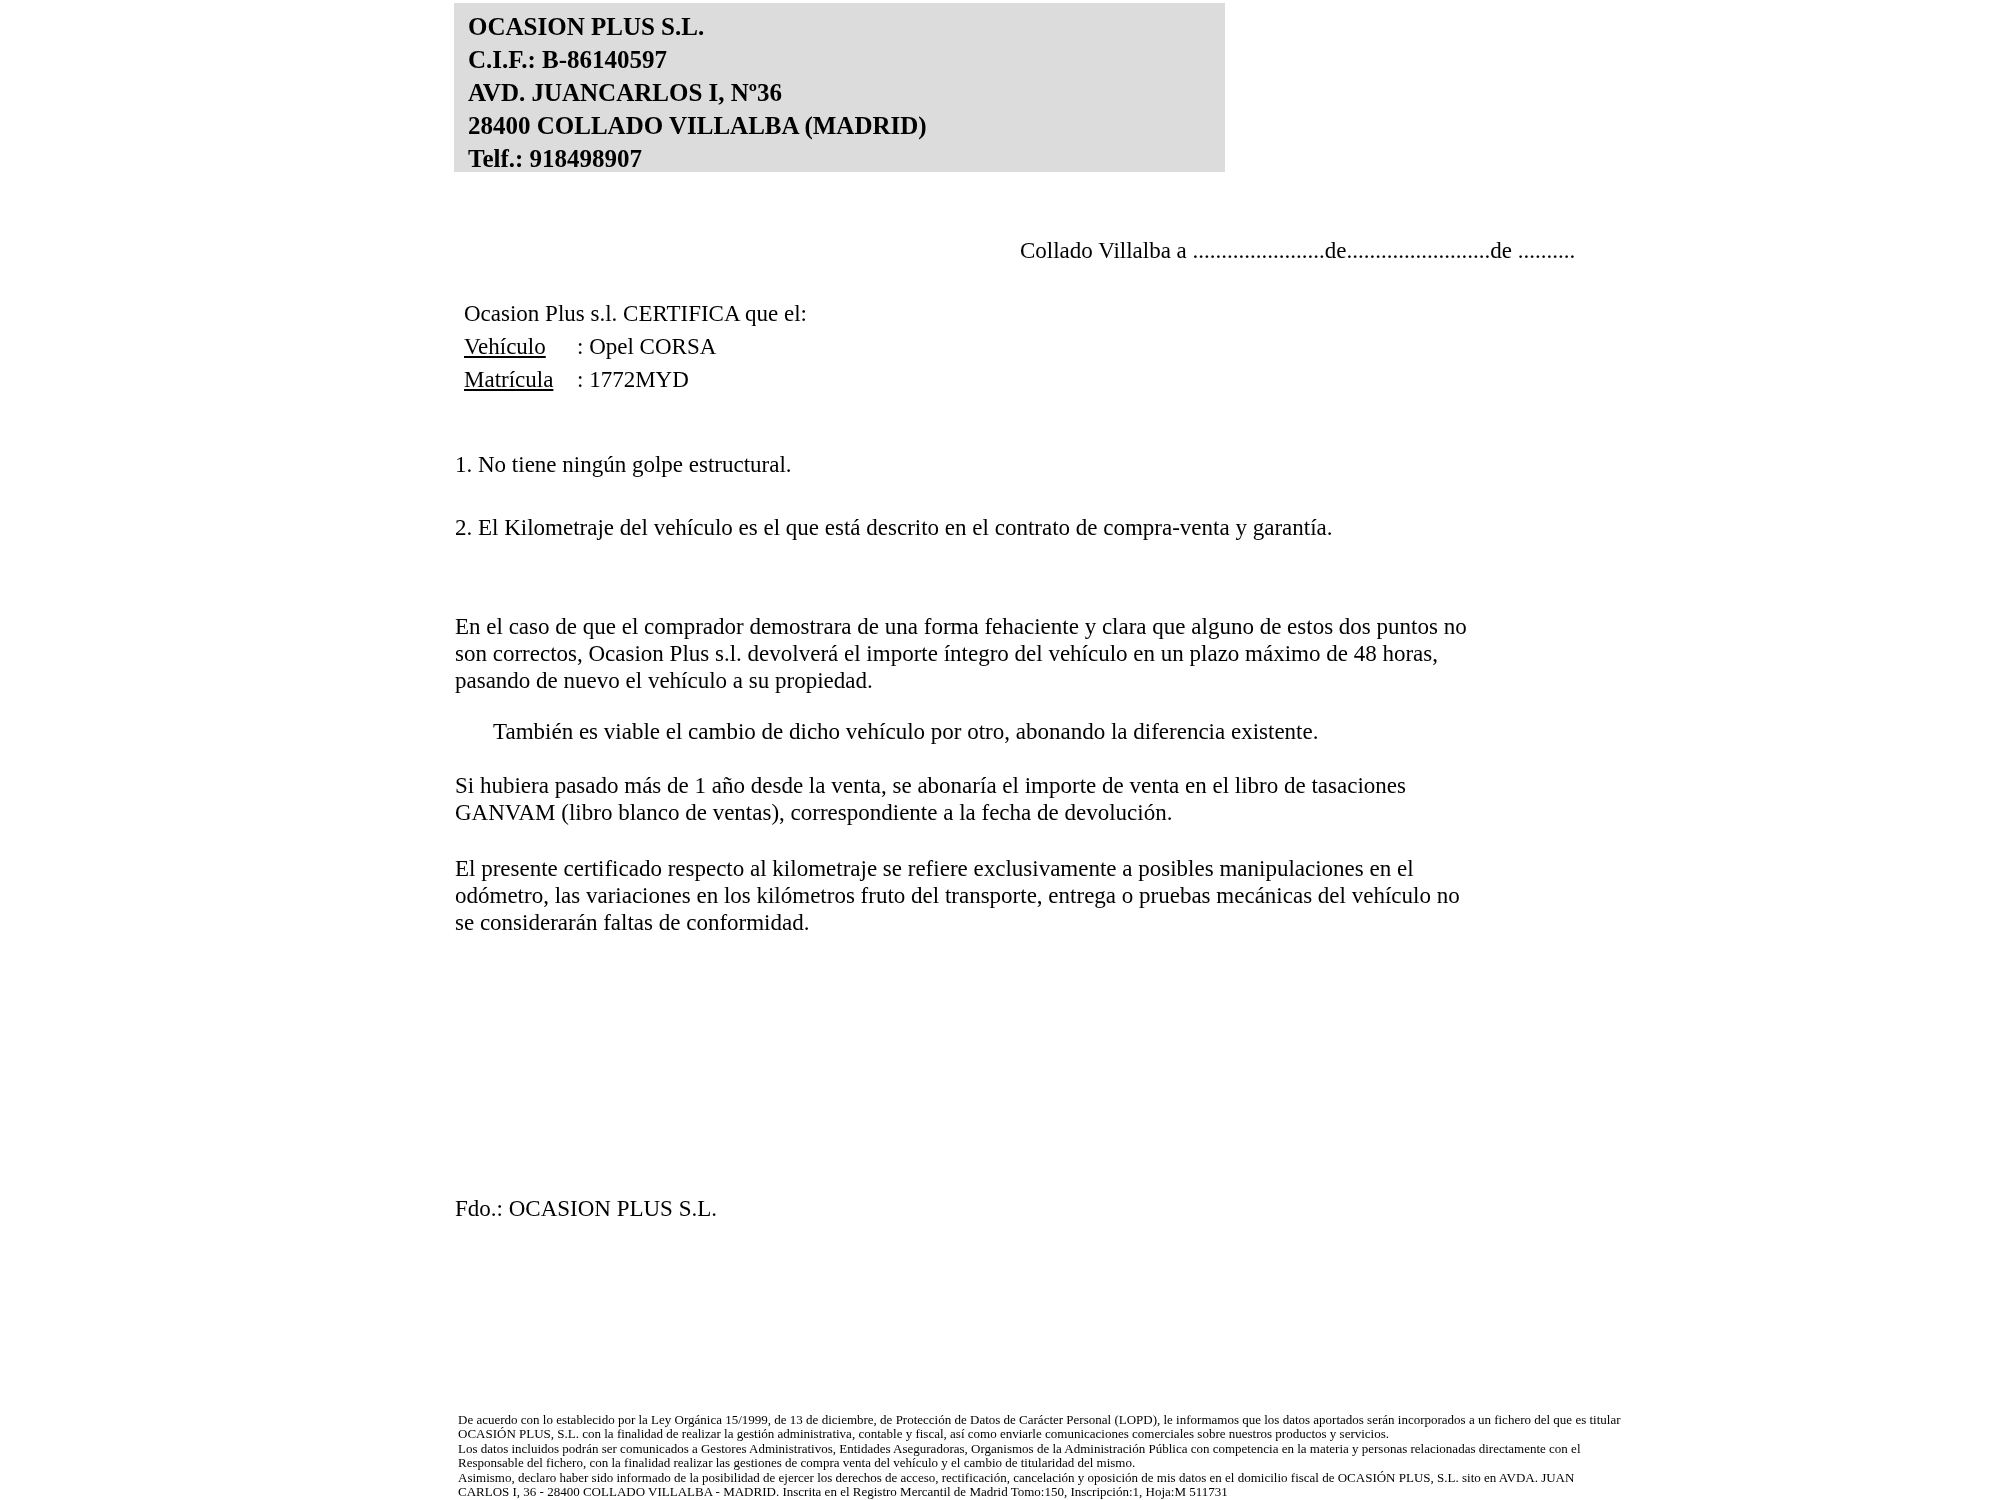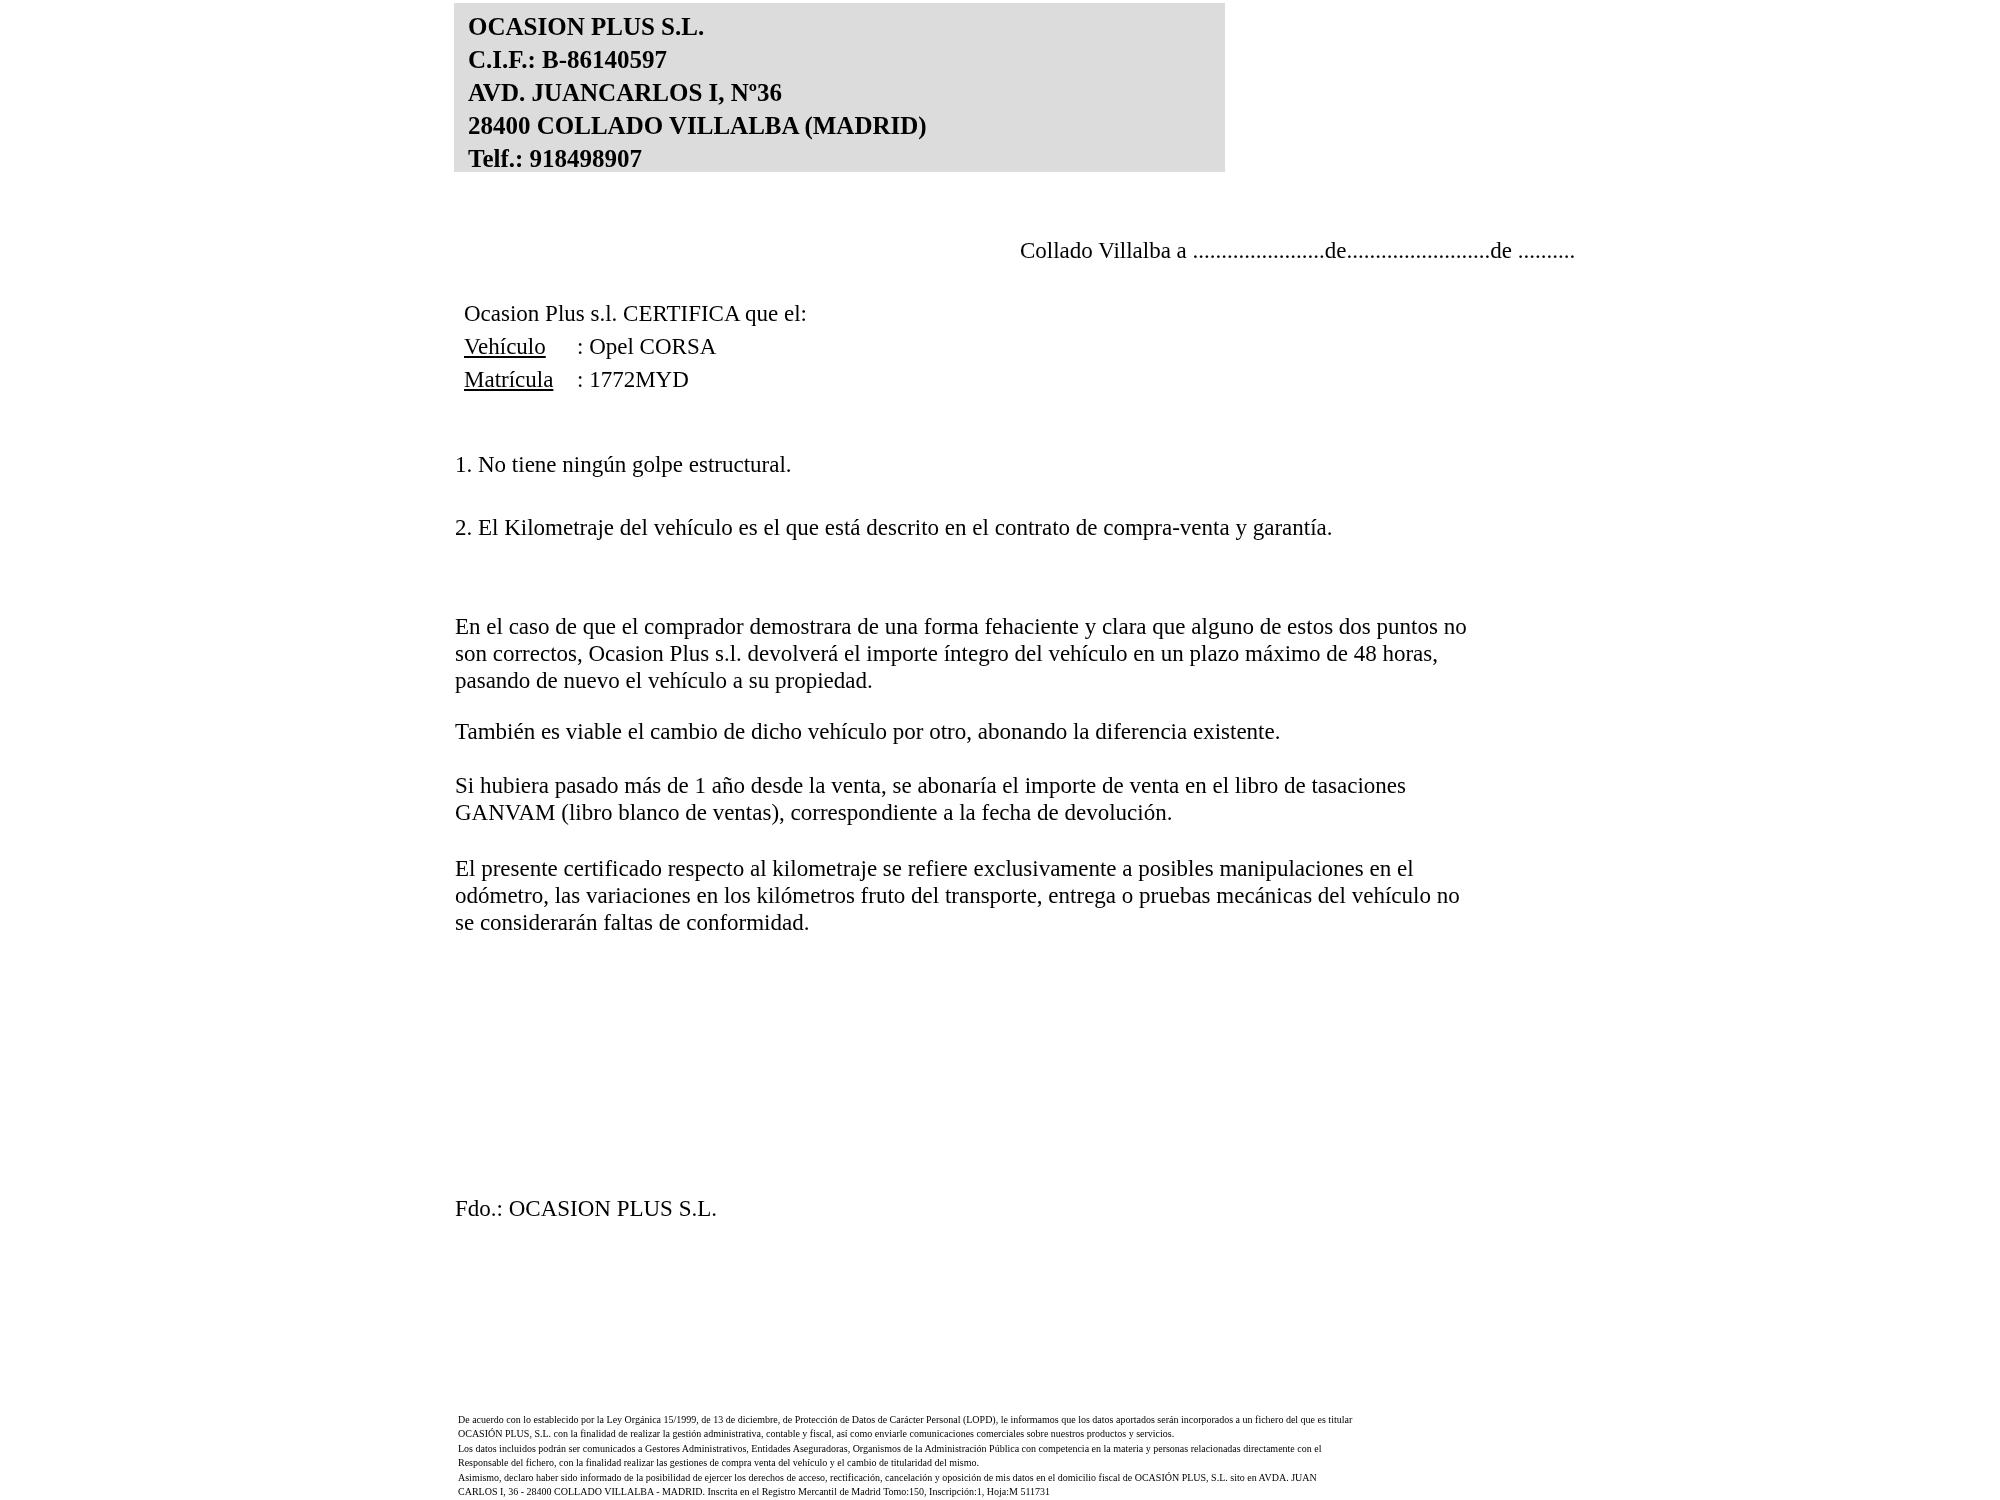--- a/index.html
+++ b/index.html
@@ -53,29 +53,29 @@
 
   
   .point { left: 455px; font-size: 23px; }
   .point-1 { top: 452px; }
   .point-2 { top: 505px; margin-top: 10px; }
 
   
   .para { left: 455px; font-size: 23px; }
   .para div { line-height: 27px; white-space: nowrap; }
   .para-1 { top: 613px; }
-  .para-2 { top: 718px; }
+  .para-2 { top: 718px; margin-left: 38px; }
   .para-3 { top: 772px; }
   .para-4 { top: 855px; }
 
   
   .signature-line { left: 455px; top: 1196px; font-size: 23px; }
 
   
-  .legal-footer { left: 458px; top: 1413px; font-size: 10px; }
+  .legal-footer { left: 458px; top: 1413px; font-size: 13px; }
   .legal-footer div { line-height: 14.4px; white-space: nowrap; }
 </style>
 </head>
 <body>
 
 <div class="company-box">
   <div class="line">OCASION PLUS S.L.</div>
   <div class="line">C.I.F.: B-86140597</div>
   <div class="line">AVD. JUANCARLOS I, Nº36</div>
   <div class="line">28400 COLLADO VILLALBA (MADRID)</div>

